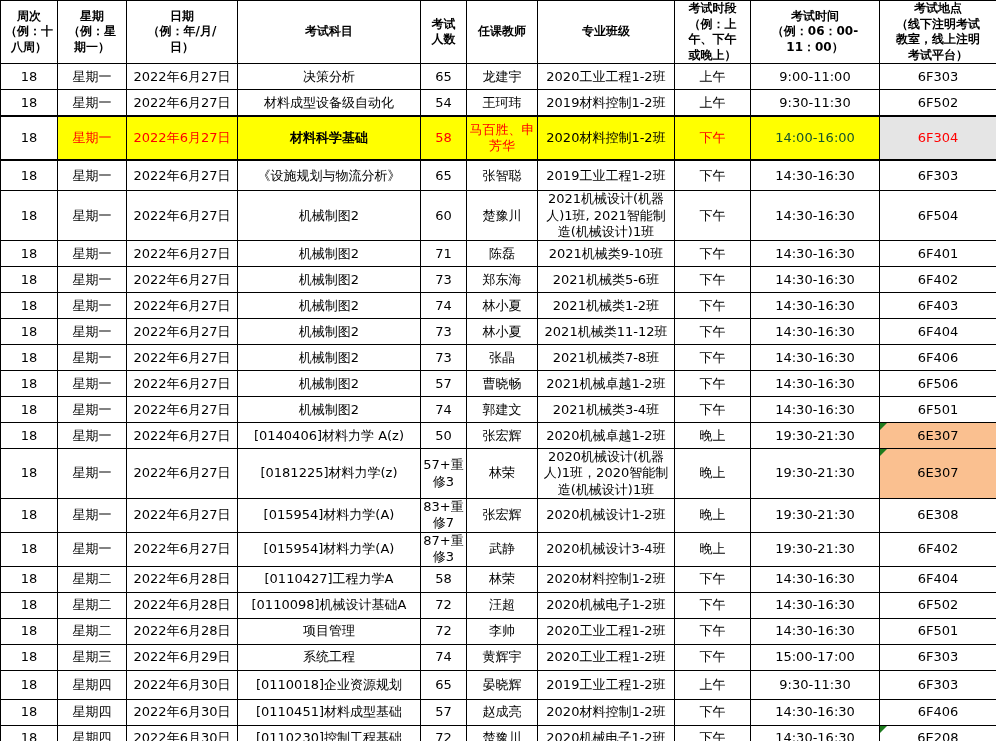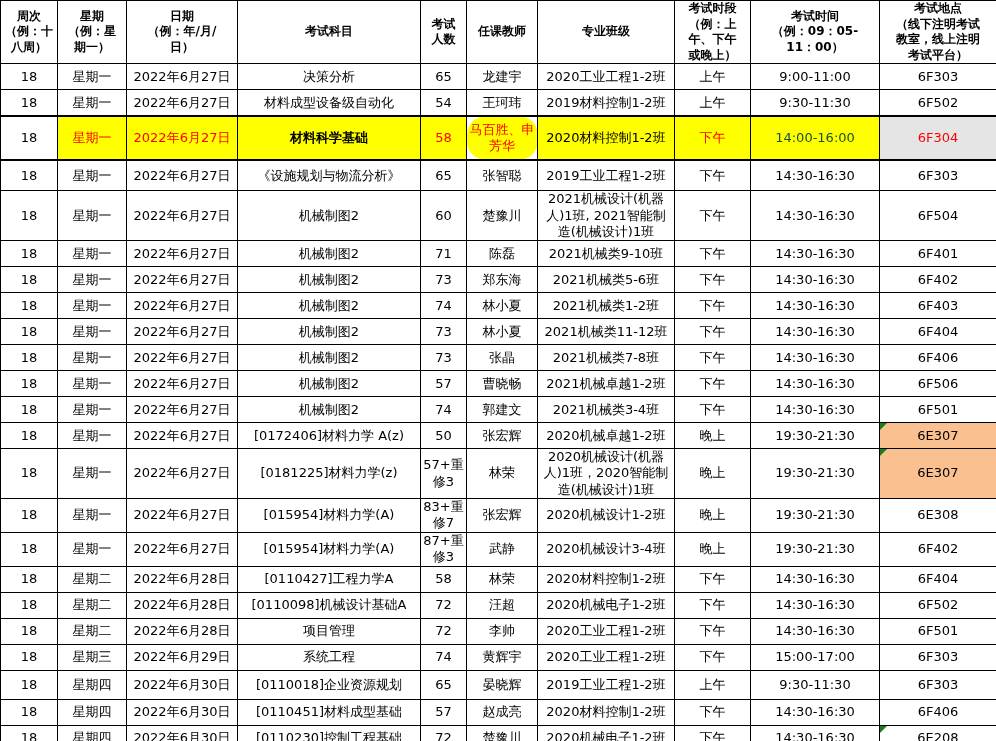--- a/index.html
+++ b/index.html
@@ -55,21 +55,21 @@
           <th>考试科目</th>
           <th>考试
 人数</th>
           <th>任课教师</th>
           <th>专业班级</th>
           <th>考试时段
 （例：上
 午、下午
 或晚上）</th>
           <th>考试时间
-（例：09：05-
+（例：06：00-
 11：00）</th>
           <th>考试地点
 （线下注明考试
 教室，线上注明
 考试平台）</th>
         </tr>
     </thead>
     <tbody>
         <tr>
           <td>
@@ -144,21 +144,21 @@
           </td>
           <td style="background: rgb(255, 255, 0);">
             <div class="cc" style="color: rgb(255, 0, 0);">2022年6月27日</div>
           </td>
           <td style="background: rgb(255, 255, 0); font-weight: bold;">
             <div class="cc">材料科学基础</div>
           </td>
           <td style="background: rgb(255, 255, 0);">
             <div class="cc" style="color: rgb(255, 0, 0);">58</div>
           </td>
-          <td style="background: rgb(255, 255, 0); border-radius: 19px;">
+          <td style="background: rgb(255, 255, 0);">
             <div class="cc" style="color: rgb(255, 0, 0);">马百胜、申芳华</div>
           </td>
           <td style="background: rgb(255, 255, 0);">
             <div class="cc">2020材料控制1-2班</div>
           </td>
           <td style="background: rgb(255, 255, 0);">
             <div class="cc" style="color: rgb(255, 0, 0);">下午</div>
           </td>
           <td style="background: rgb(255, 255, 0);">
             <div class="cc" style="color: #14532d;">14:00-16:00</div>
@@ -459,21 +459,21 @@
           <td>
             <div class="cc">18</div>
           </td>
           <td>
             <div class="cc">星期一</div>
           </td>
           <td>
             <div class="cc">2022年6月27日</div>
           </td>
           <td>
-            <div class="cc">[0172406]材料力学 A(z)</div>
+            <div class="cc">[0140406]材料力学 A(z)</div>
           </td>
           <td>
             <div class="cc">50</div>
           </td>
           <td>
             <div class="cc">张宏辉</div>
           </td>
           <td>
             <div class="cc">2020机械卓越1-2班</div>
           </td>

